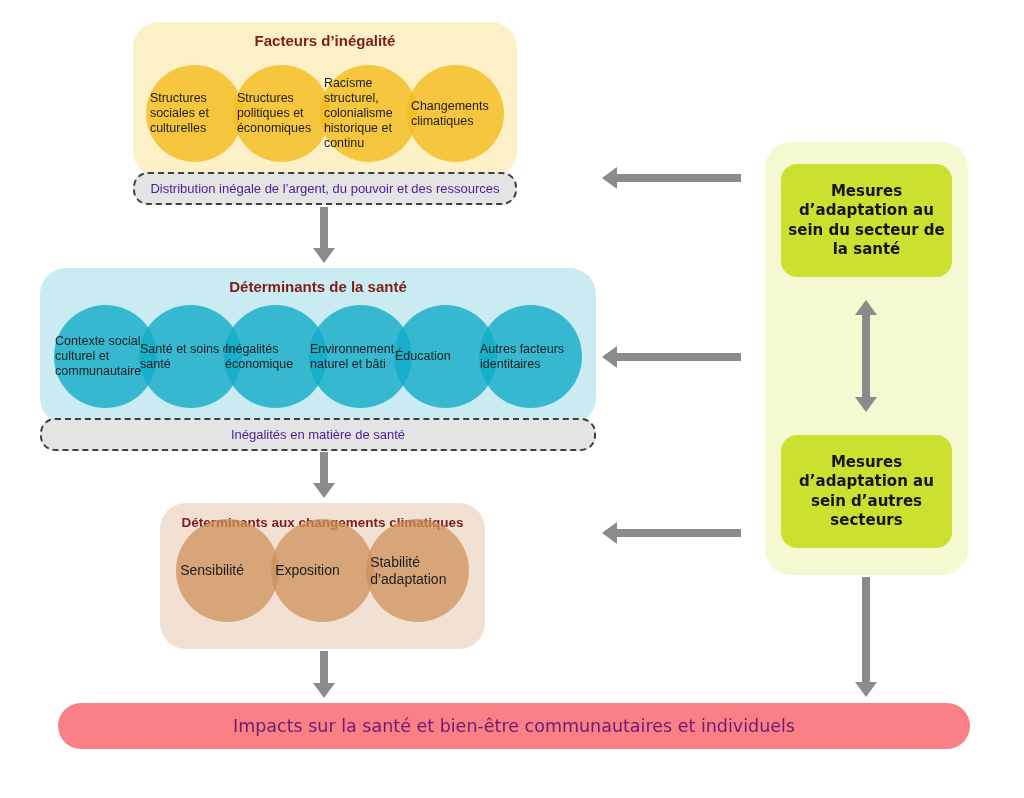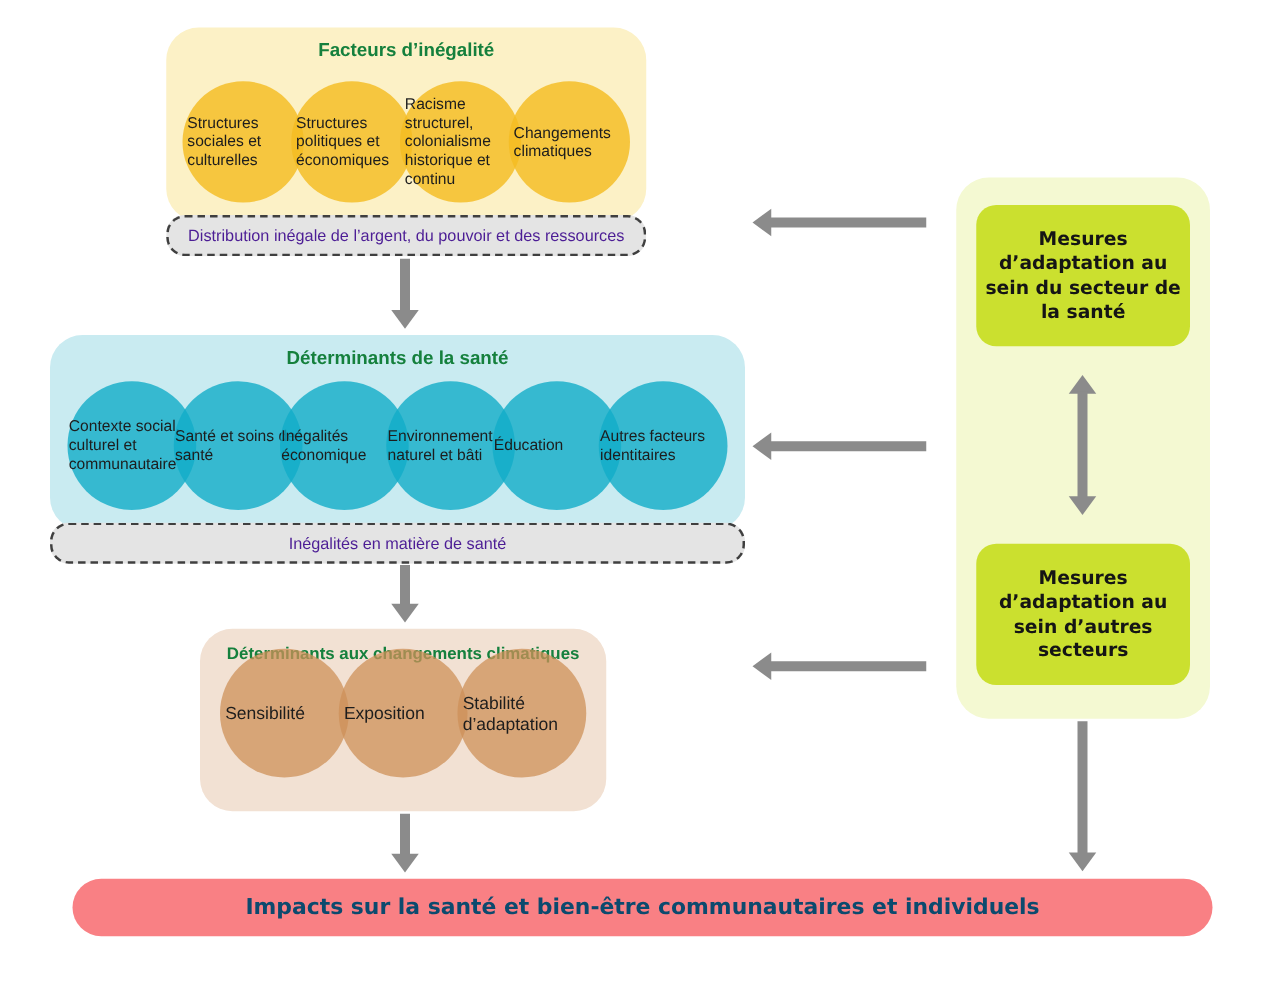--- a/index.html
+++ b/index.html
@@ -3,21 +3,21 @@
 <meta charset="utf-8">
 <style>
   html,body{margin:0;padding:0;background:#fff;}
   .canvas{position:relative;width:1024px;height:798px;background:#ffffff;overflow:hidden;
           font-family:"Liberation Sans",sans-serif;color:#1f1f1f;}
 
   
   .group{position:absolute;}
   .bigbox{position:absolute;left:0;right:0;top:0;border-radius:26px;}
   .group-title{position:absolute;left:0;right:0;text-align:center;font-weight:bold;
-               font-size:15px;color:#15803d;}
+               font-size:15px;color:#7f1d1d;}
   .circle-row{position:absolute;left:0;right:0;display:flex;justify-content:center;}
   .circle{border-radius:50%;display:flex;align-items:center;justify-content:center;
           text-align:left;line-height:1.2;color:#1d1d1d;flex:0 0 auto;}
   .circle span{display:block;width:92%;}
   .banner{position:absolute;left:0;right:0;background:#E4E4E4;border:2px dashed #3F3F3F;
           border-radius:15px;box-sizing:border-box;display:flex;align-items:center;
           justify-content:center;font-weight:normal;font-size:13px;color:#4c1d95;z-index:3;}
 
   
   .g1{left:133px;top:22px;width:384px;height:183px;}
@@ -52,21 +52,21 @@
   .panel-box{position:absolute;left:16px;width:171px;height:113px;background:#CBE02F;
              border-radius:16px;display:flex;align-items:center;justify-content:center;
              text-align:center;font-family:"DejaVu Sans",sans-serif;font-weight:bold;
              font-size:15px;line-height:1.3;color:#151515;box-sizing:border-box;padding:6px;}
   .panel-box.b1{top:22px;}
   .panel-box.b2{top:293px;}
 
   
   .impact{position:absolute;left:58px;top:703px;width:912px;height:46px;background:#F98084;
           border-radius:23px;display:flex;align-items:center;justify-content:center;
-          font-family:"DejaVu Sans",sans-serif;font-weight:bold;font-size:17.5px;color:#0c4a6e;}
+          font-family:"DejaVu Sans",sans-serif;font-weight:normal;font-size:17.5px;color:#701a75;}
 
   
   .arrow{position:absolute;}
   .shaft-v{position:absolute;left:7px;width:8px;background:#8B8B8B;}
   .shaft-h{position:absolute;top:7px;height:8px;background:#8B8B8B;}
   .head-down{position:absolute;left:0;width:0;height:0;
              border-left:11px solid transparent;border-right:11px solid transparent;
              border-top:15px solid #8B8B8B;}
   .head-up{position:absolute;left:0;top:0;width:0;height:0;
            border-left:11px solid transparent;border-right:11px solid transparent;

